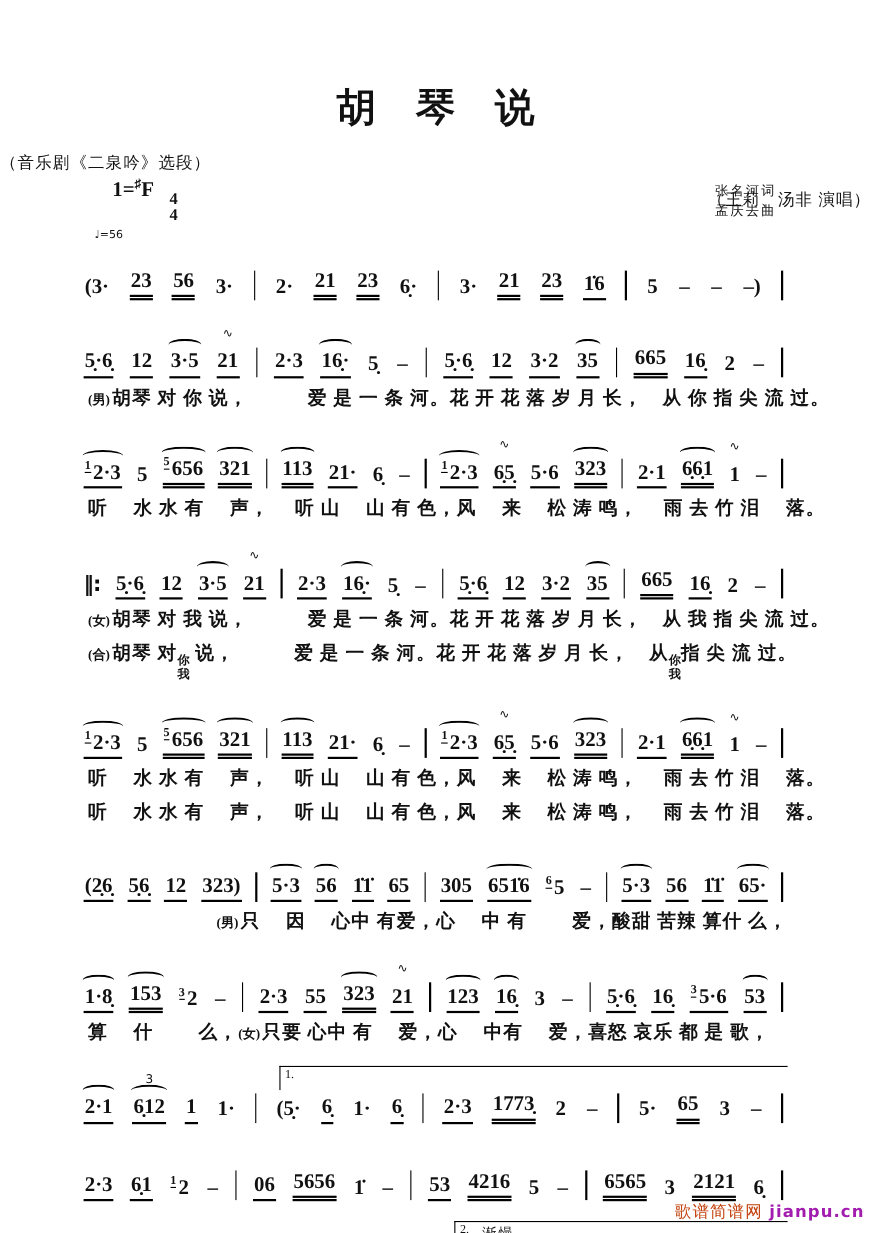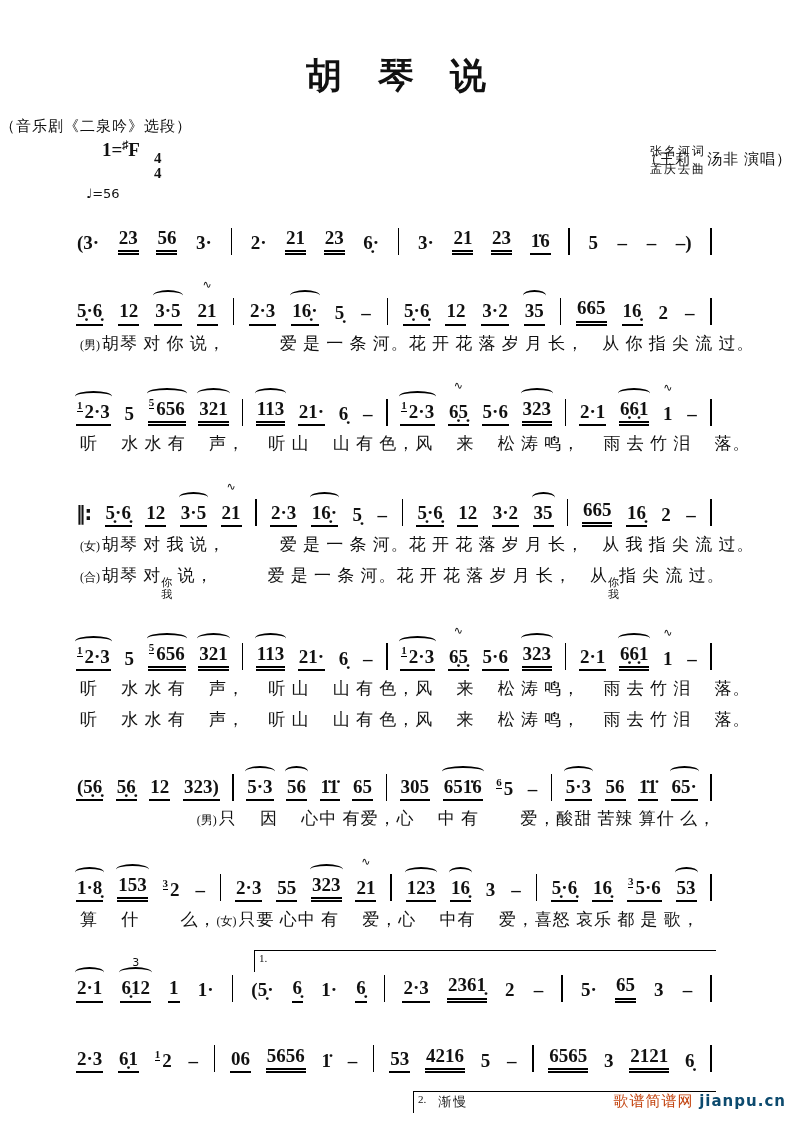--- a/index.html
+++ b/index.html
@@ -1,29 +1,29 @@
 <!DOCTYPE html>
 <html><head>
 <meta charset="utf-8">
 <style>
   html,body{margin:0;padding:0;background:#e9e9e9;}
   .page{width:792px;height:1121px;background:#ffffff;position:relative;overflow:hidden;
-        box-sizing:border-box;padding-top:52px;color:#111;
+        box-sizing:border-box;padding-top:74px;color:#111;
         font-family:"Liberation Serif","DejaVu Serif",serif;}
   
   .title{text-align:center;font-size:36px;font-weight:bold;letter-spacing:1.0em;text-indent:1.0em;margin:0 0 16px 0;}
   .sub1{text-align:left;font-size:15px;letter-spacing:1px;margin-bottom:6px;}
   .keyrow{position:relative;height:42px;}
   .keysig{position:absolute;left:88px;top:-4px;font-size:19px;font-weight:bold;margin-left:14px;}
   .sharp{vertical-align:super;font-size:12px;}
   .meter{display:inline-flex;flex-direction:column;text-align:center;font-weight:bold;
          font-size:15px;line-height:1;vertical-align:-7px;margin-left:10px;}
   .sub2{text-align:right;font-size:15px;letter-spacing:1px;padding-top:8px;}
   .credits{position:absolute;right:86px;top:0;font-size:12px;line-height:1.5;text-align:right;letter-spacing:2px;}
-  .tempo{margin:2px 0 4px 86px;font-size:13px;font-family:"DejaVu Sans",sans-serif;}
+  .tempo{margin:2px 0 4px 86px;font-size:10px;font-family:"DejaVu Sans",sans-serif;}
   
   #systems{margin-top:4px;}
   .sys{position:relative;margin:0 80px 20px 76px;padding-top:22px;}
   .row{display:flex;justify-content:space-between;align-items:flex-end;}
   .tok{position:relative;display:inline-block;font:bold 19px "Liberation Serif","DejaVu Sans",serif;
        line-height:1.12;padding:0 1px 2px 1px;white-space:nowrap;}
   .u1{border-bottom:2px solid #000;}
   .u2{border-bottom:5px double #000;}
   .arc::before{content:"";position:absolute;left:-1px;right:-1px;top:-10px;height:9px;
                border-top:2px solid #000;border-radius:100% 100% 0 0;}
@@ -31,28 +31,28 @@
                font-size:11px;font-family:"DejaVu Sans",sans-serif;font-weight:normal;}
   .topmark{position:absolute;top:-20px;left:50%;transform:translateX(-50%);
            font-size:11px;font-weight:normal;font-family:"DejaVu Sans",sans-serif;}
   .grace{font-size:11px;position:relative;top:-9px;border-bottom:1px solid #000;margin-right:2px;}
   .bar{display:inline-block;width:1.5px;height:27px;background:#000;align-self:center;}
   .bartxt{font:bold 19px "DejaVu Sans",sans-serif;align-self:center;letter-spacing:-1px;}
   .ending{position:absolute;top:-2px;right:-4px;height:20px;border-top:1.5px solid #000;
           border-left:1.5px solid #000;display:flex;gap:12px;align-items:flex-start;
           padding:1px 0 0 4px;font-size:11px;}
   .ending .note{font-size:13px;letter-spacing:2px;}
-  .lyr{font-size:17px;margin-top:5px;margin-left:4px;white-space:pre;letter-spacing:1px;line-height:1.5;}
+  .lyr{font-size:17px;margin-top:5px;margin-left:4px;white-space:pre;letter-spacing:1px;line-height:1.5;font-weight:bold;}
   .lab{font-size:12px;letter-spacing:0;margin-right:2px;}
   .stack{display:inline-flex;flex-direction:column;font-size:11px;line-height:1.15;
          vertical-align:-5px;letter-spacing:0;}
   .watermark{position:absolute;right:6px;bottom:10px;font-size:15px;letter-spacing:1px;
              font-family:"DejaVu Sans",sans-serif;}
   .wm-gray{color:#c2410c;}
-  .wm-orange{color:#0c4a6e;font-weight:bold;text-align:right;}
+  .wm-orange{color:#a21caf;font-weight:bold;text-align:right;}
 </style>
 </head>
 <body>
 
 <div class="page">
 
   <h1 class="title">胡琴说</h1>
   <div class="sub1">（音乐剧《二泉吟》选段）</div>
 
   <div class="keyrow">
@@ -195,21 +195,21 @@
           <span class="tok u2 arc">6̣6̣1</span>
           <span class="tok mord">1</span>
           <span class="tok">–</span>
           <span class="bar"></span>
         </div>
         <div class="lyr"><span>听　 水 水 有　 声，　 听 山　 山 有 色，风　 来　 松 涛 鸣，　 雨 去 竹 泪　 落。</span></div>
         <div class="lyr"><span>听　 水 水 有　 声，　 听 山　 山 有 色，风　 来　 松 涛 鸣，　 雨 去 竹 泪　 落。</span></div>
       </div>
       <div class="sys">
         <div class="row">
-          <span class="tok u1">(5̣6̣</span>
+          <span class="tok u1">(2̣6̣</span>
           <span class="tok u1">5̣6̣</span>
           <span class="tok u1">12</span>
           <span class="tok u1">323)</span>
           <span class="bar"></span>
           <span class="tok u1 arc">5·3</span>
           <span class="tok u1 arc">56</span>
           <span class="tok u1">1̇1̇</span>
           <span class="tok u1">65</span>
           <span class="bar"></span>
           <span class="tok u1">305</span>
@@ -259,21 +259,21 @@
           <span class="tok u1 arc">6̣12<span class="topmark">3</span></span>
           <span class="tok u1">1</span>
           <span class="tok">1·</span>
           <span class="bar"></span>
           <span class="tok">(5̣·</span>
           <span class="tok u1">6̣</span>
           <span class="tok">1·</span>
           <span class="tok u1">6̣</span>
           <span class="bar"></span>
           <span class="tok u1">2·3</span>
-          <span class="tok u2">2361̣</span>
+          <span class="tok u2">1773̣</span>
           <span class="tok">2</span>
           <span class="tok">–</span>
           <span class="bar"></span>
           <span class="tok">5·</span>
           <span class="tok u2">65</span>
           <span class="tok">3</span>
           <span class="tok">–</span>
           <span class="bar"></span>
         </div>
       </div>

